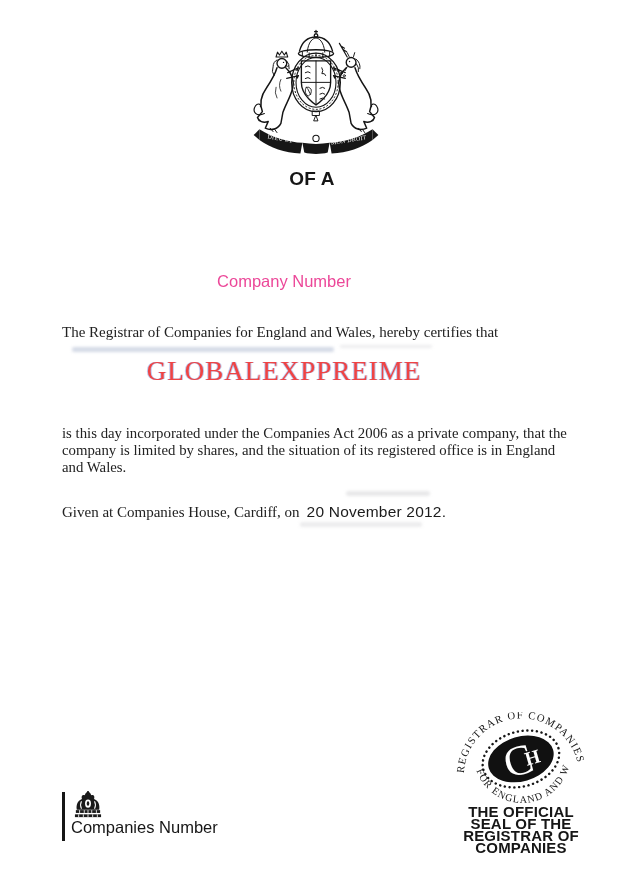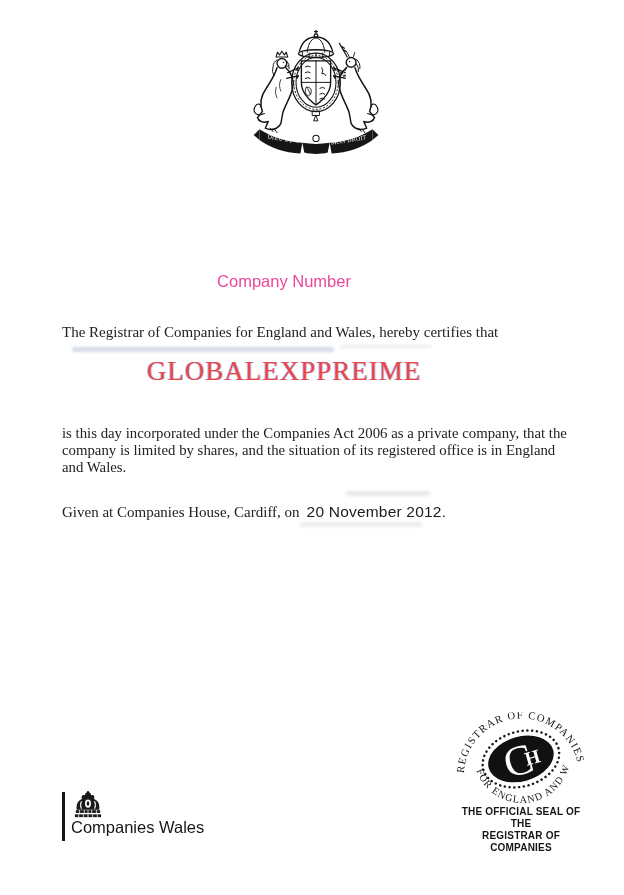--- a/index.html
+++ b/index.html
@@ -60,21 +60,21 @@
     text-align: center;
     font-size: 12.3px; line-height: 19px; color: #222;
   }
 
   
   .seal { left: 450px; top: 712px; width: 142px; height: 98px; transform: rotate(-2deg); }
   .seal-caption {
     left: 452px; top: 806px; width: 138px;
     text-align: center;
     font-family: "Liberation Sans", "DejaVu Sans", sans-serif;
-    font-weight: bold; font-size: 10px; line-height: 12px;
+    font-weight: bold; font-size: 15px; line-height: 12px;
     letter-spacing: 0.2px; color: #161616;
   }
 
   
   .ch-logo { left: 62px; top: 791px; width: 160px; height: 52px; }
   .ch-bar { position: absolute; left: 0; top: 1px; width: 2.5px; height: 49px; background: #161616; }
   .ch-crown { position: absolute; left: 9px; top: 0; width: 34px; height: 28px; }
   .ch-word {
     position: absolute; left: 9px; top: 27px;
     font-family: "Liberation Sans", "DejaVu Sans", sans-serif;
@@ -150,20 +150,21 @@
       <path d="M138,103 C124,112 108,116 94,117 L96,128 C112,127 127,122 138,114 Z"></path>
       <path d="M66,117 C75,118.5 85,118.5 94,117 L92,127 C85,129 75,129 68,127 Z"></path>
       <circle cx="80" cy="112.5" r="3.2" fill="none" stroke="#151515" stroke-width="1.1"></circle>
       <text x="30" y="115" transform="rotate(9 45 113)" font-size="6.2" fill="#ffffff" font-family="Liberation Serif, serif" letter-spacing="0.4">DIEU ET</text>
       <text x="95" y="116" transform="rotate(-9 115 113)" font-size="6.2" fill="#ffffff" font-family="Liberation Serif, serif" letter-spacing="0.2">MON DROIT</text>
     </g>
   </svg>
 </div>
 
 <div class="abs cert-title">
+  <div>OF A</div>
 </div>
 
 <div class="abs company-number">Company Number</div>
 
 <div class="abs certifies">The Registrar of Companies for England and Wales, hereby certifies that</div>
 
 <div class="abs smudge smudge-name"></div>
 <div class="abs smudge smudge-name2"></div>
 
 <div class="abs company-name">GLOBALEXPPREIME</div>
@@ -210,14 +211,14 @@
     <path d="M17,1 h2 M18,0 v3" stroke="#161616" stroke-width="1.2" fill="none"></path>
     <path d="M6,20 C5,14 7.5,10 11.5,8.5 C10.5,5.5 12,3.5 14.5,4.5 C15.5,1.5 17,1 18,1 C19,1 20.5,1.5 21.5,4.5 C24,3.5 25.5,5.5 24.5,8.5 C28.5,10 31,14 30,20 Z" fill="#1a1a1a"></path>
     <ellipse cx="18" cy="13.5" rx="3.2" ry="4.5" fill="#ffffff"></ellipse>
     <ellipse cx="18" cy="13.5" rx="1.4" ry="2.4" fill="#1a1a1a"></ellipse>
     <path d="M11,11 q-2,4 0,8 M25,11 q2,4 0,8" stroke="#ffffff" stroke-width="1.1" fill="none"></path>
     <rect x="5" y="20.5" width="26" height="3" fill="#1a1a1a"></rect>
     <rect x="4" y="25" width="28" height="3" fill="#1a1a1a"></rect>
     <path d="M9,20.5 v3 M14,20.5 v3 M18,20.5 v3 M22,20.5 v3 M27,20.5 v3" stroke="#ffffff" stroke-width="0.9"></path>
     <path d="M8,25 v3 M13,25 v3 M18,25 v3 M23,25 v3 M28,25 v3" stroke="#ffffff" stroke-width="0.9"></path>
   </svg>
-  <div class="ch-word">Companies Wales</div>
+  <div class="ch-word">Companies Number</div>
 </div>
 
 </body></html>

